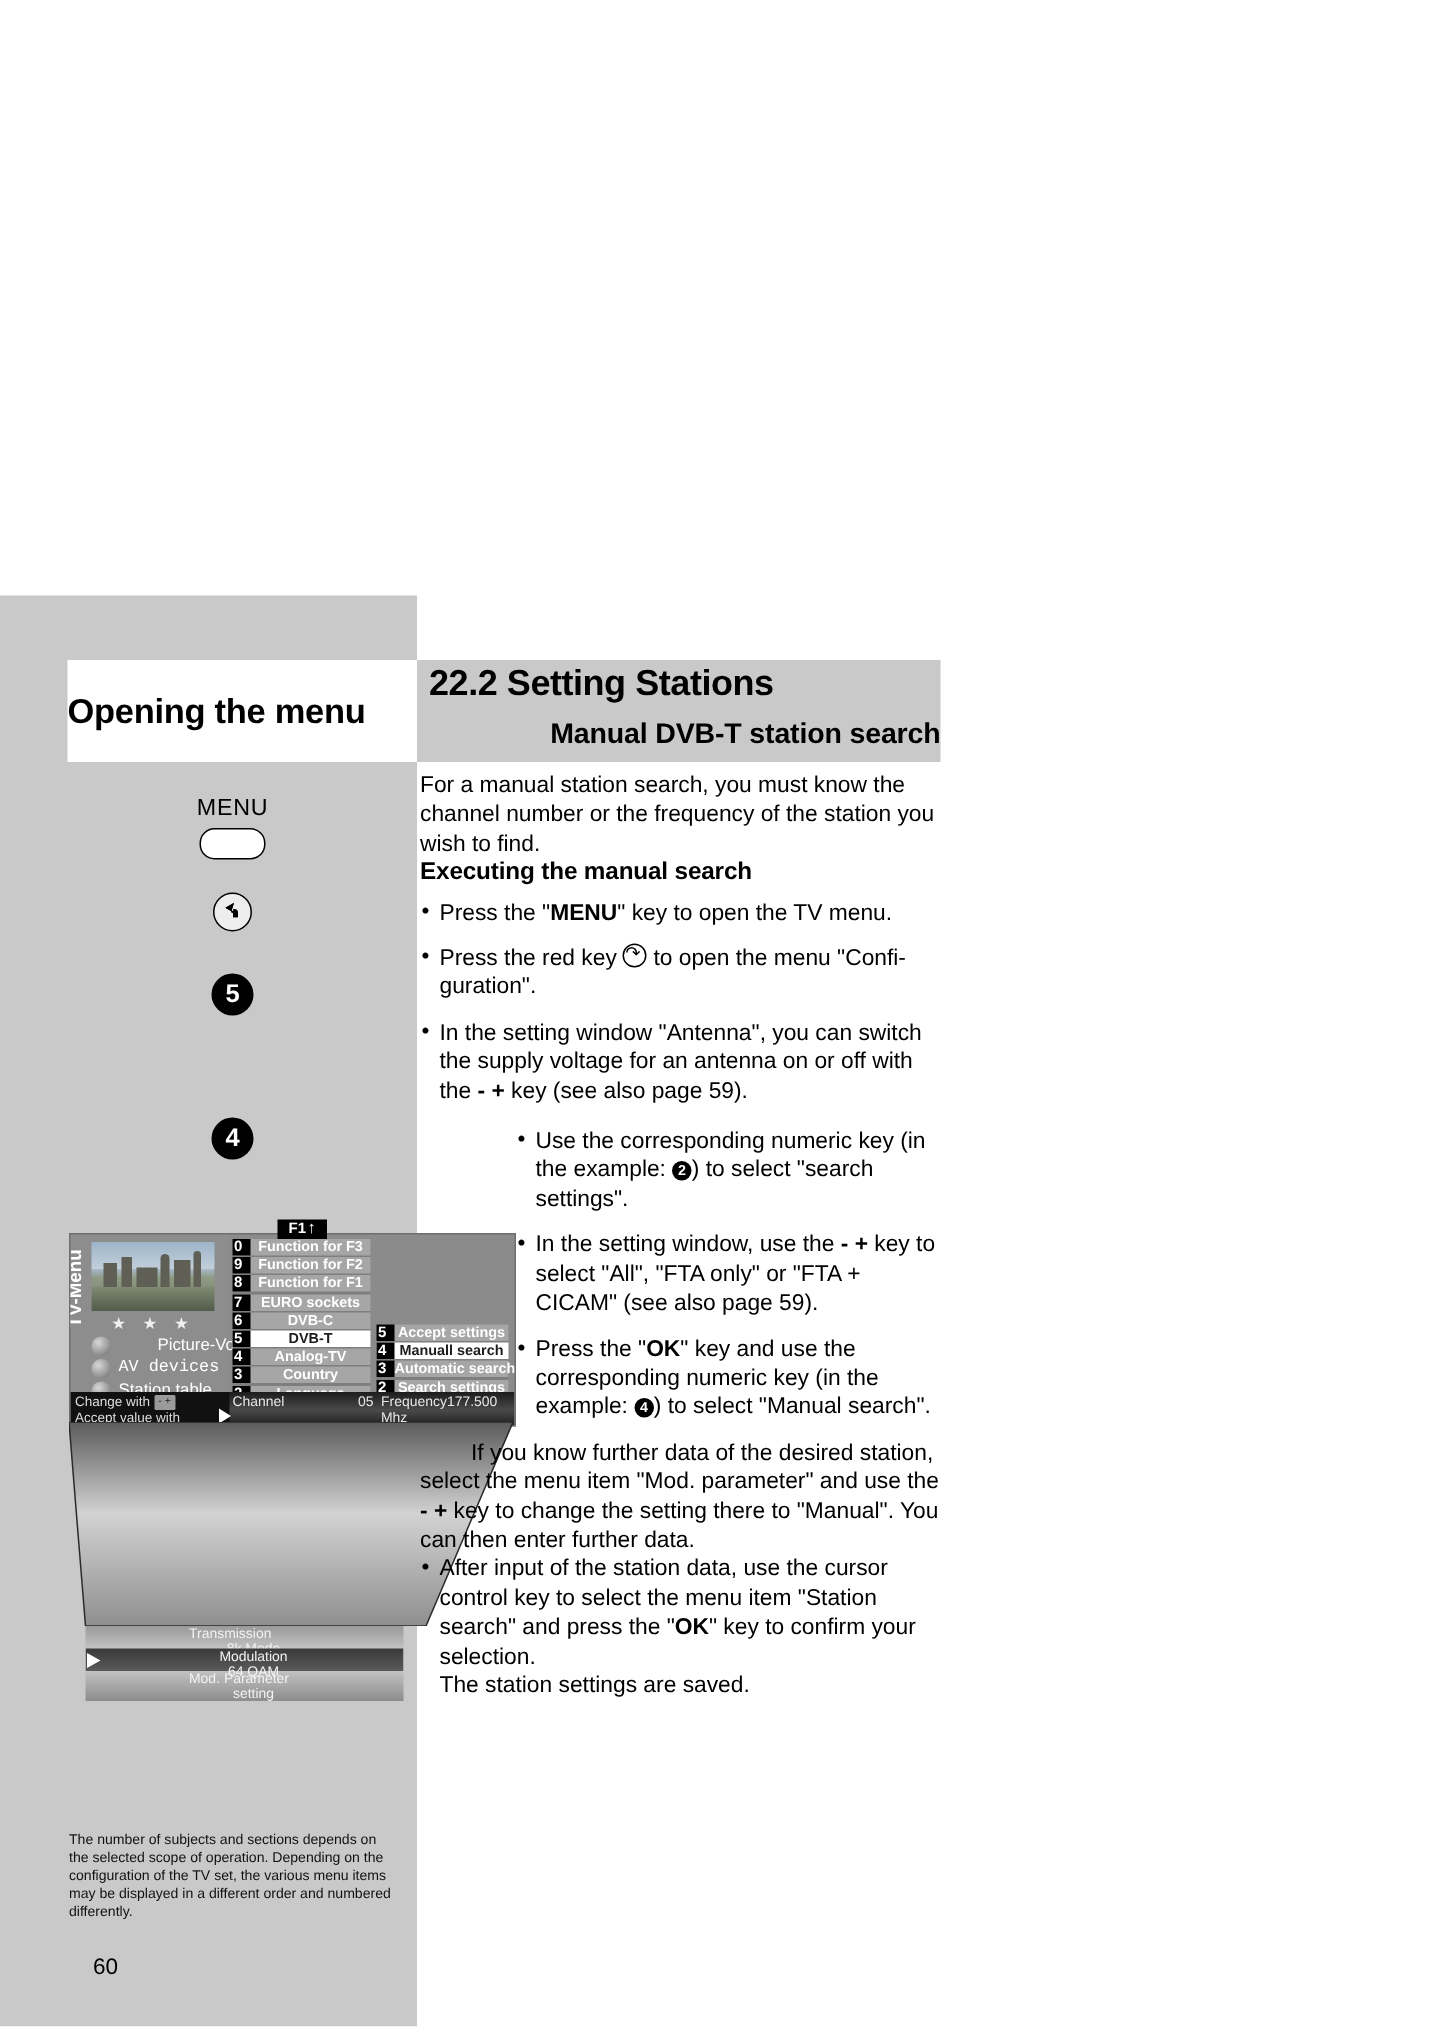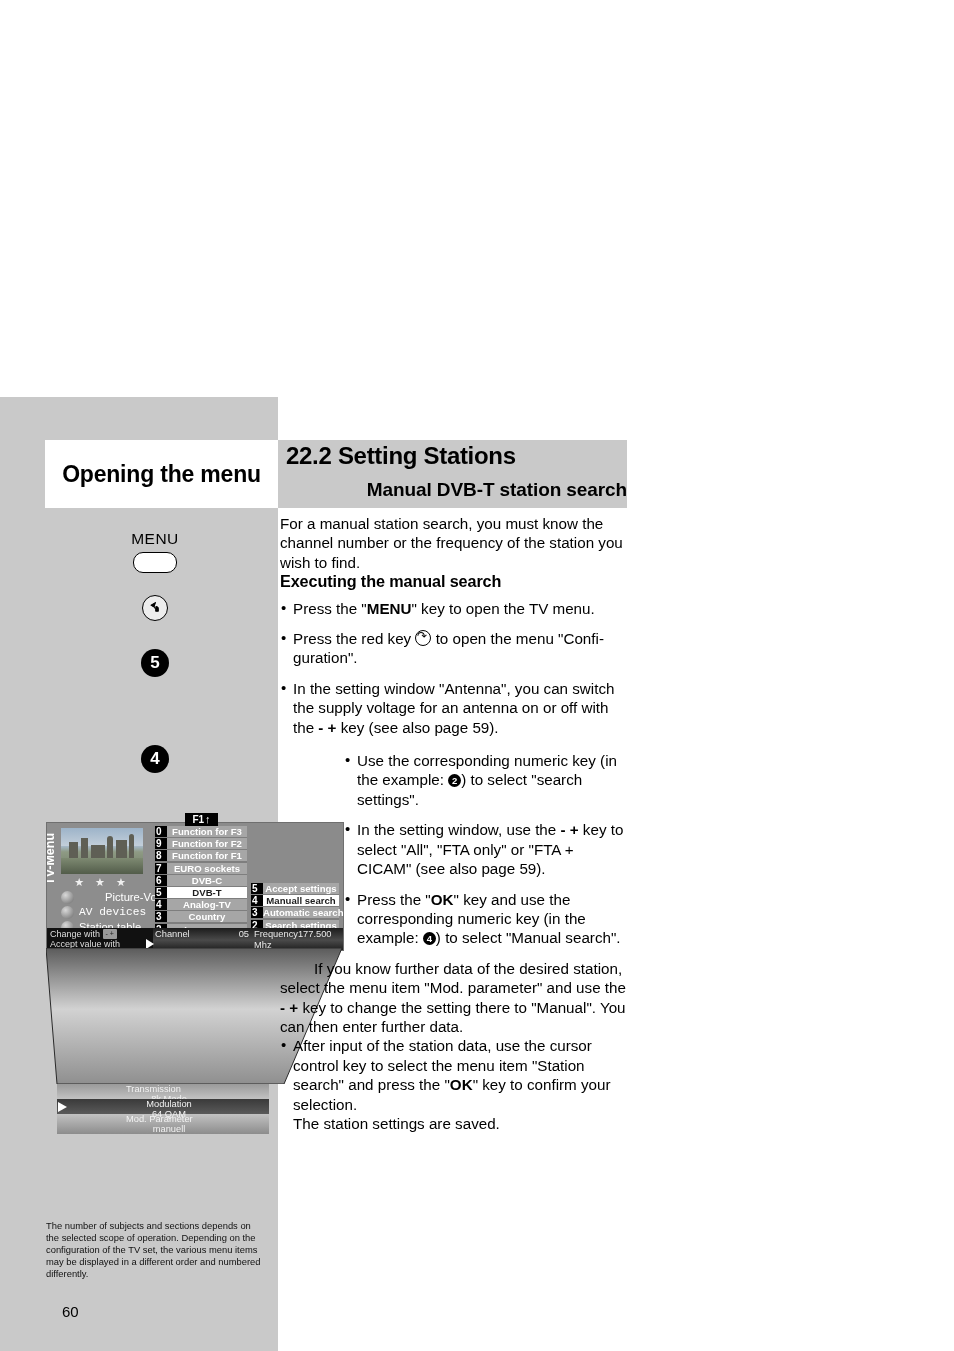--- a/index.html
+++ b/index.html
@@ -16,21 +16,21 @@
 
   
   .left-col{
     position:absolute;left:0;top:397px;width:278px;height:954px;
     background:#c9c9c9;
   }
   
   .heading-box{
     position:absolute;left:45px;top:440px;width:233px;height:68px;
     background:#ffffff;
-    display:flex;align-items:center;justify-content:center;
+    display:flex;align-items:center;
   }
   .heading-box .htext{
     font-size:23px;font-weight:bold;color:#000;letter-spacing:-0.2px;
     white-space:nowrap;
   }
 
   
   .sec-band{
     position:absolute;left:278px;top:440px;width:349px;height:68px;
     background:#c9c9c9;
@@ -414,21 +414,21 @@
     <div class="drow">
       <span class="dk">Transmission</span>
       <span class="dv">8k Mode</span>
     </div>
     <div class="drow sel r2">
       <span class="dk">Modulation</span>
       <span class="dv">64 QAM</span>
     </div>
     <div class="drow">
       <span class="dk">Mod. Parameter</span>
-      <span class="dv">manuell</span>
+      <span class="dv">setting</span>
     </div>
     <div class="dptr"></div>
   </div>
 
   <div class="footnote">The number of subjects and sections depends on the selected scope of operation. Depending on the configuration of the TV set, the various menu items may be displayed in a different order and numbered differently.</div>
 
   <div class="pagenum">60</div>
 
   <div class="content">
     <p class="para">For a manual station search, you must know the channel number or the frequency of the station you wish to find.</p>

